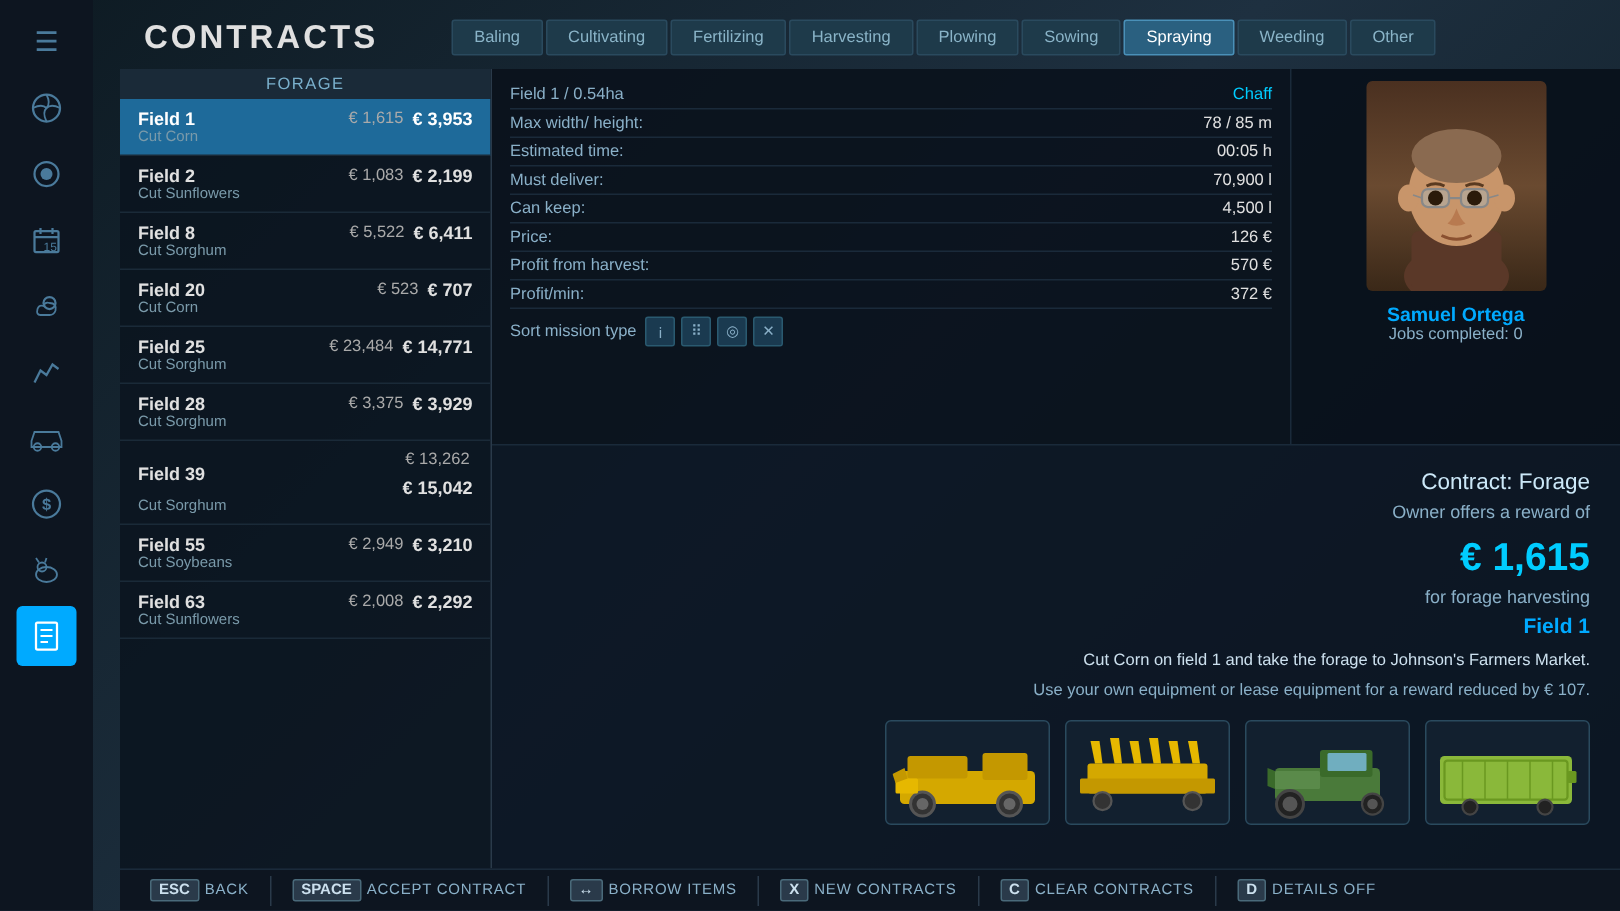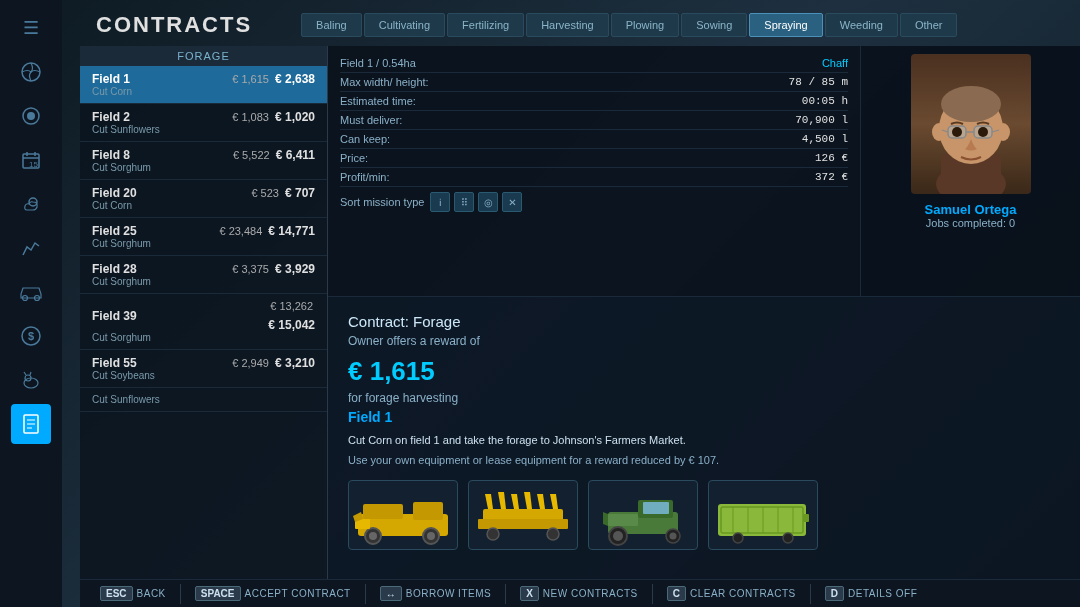--- a/index.html
+++ b/index.html
@@ -188,21 +188,20 @@
     .info-label {
       color: #8ab0c8;
       font-size: 11px;
     }
     .info-value {
       color: #00ccff;
       font-size: 11px;
     }
     .info-value.white {
       color: #e0e0e0;
-      font-family: Liberation Mono, monospace;
     }
     .sort-row {
       display: flex;
       align-items: center;
       gap: 6px;
       padding: 5px 0;
     }
     .sort-label {
       color: #8ab0c8;
       font-size: 11px;
@@ -257,21 +256,21 @@
       text-align: center;
     }
 
     
     .contract-desc {
       flex: 1;
       background: rgba(12, 22, 35, 0.9);
       padding: 16px 20px;
       display: flex;
       flex-direction: column;
-      align-items: flex-start;
+      align-items: flex-end;
       text-align: center;
       border-top: 1px solid #1a2a3a;
     }
     .desc-title {
       font-size: 15px;
       color: #cce8f8;
       margin-bottom: 4px;
     }
     .desc-subtitle {
       font-size: 12px;
@@ -456,31 +455,31 @@
 
     <div class="contracts-panel">
       <div class="category-header">FORAGE</div>
 
       <div id="contracts-list">
           <div class="contract-item selected">
     <div class="contract-item-row">
       <span class="contract-field-name">Field 1</span>
       <div style="display:flex;gap:6px;align-items:center;">
         <span class="contract-lease">€ 1,615</span>
-        <span class="contract-reward">€ 2,638</span>
+        <span class="contract-reward">€ 3,953</span>
       </div>
     </div>
     <span class="contract-sub">Cut Corn</span>
   </div>
           <div class="contract-item">
     <div class="contract-item-row">
       <span class="contract-field-name">Field 2</span>
       <div style="display:flex;gap:6px;align-items:center;">
         <span class="contract-lease">€ 1,083</span>
-        <span class="contract-reward">€ 1,020</span>
+        <span class="contract-reward">€ 2,199</span>
       </div>
     </div>
     <span class="contract-sub">Cut Sunflowers</span>
   </div>
           <div class="contract-item">
     <div class="contract-item-row">
       <span class="contract-field-name">Field 8</span>
       <div style="display:flex;gap:6px;align-items:center;">
         <span class="contract-lease">€ 5,522</span>
         <span class="contract-reward">€ 6,411</span>
@@ -532,20 +531,27 @@
     <div class="contract-item-row">
       <span class="contract-field-name">Field 55</span>
       <div style="display:flex;gap:6px;align-items:center;">
         <span class="contract-lease">€ 2,949</span>
         <span class="contract-reward">€ 3,210</span>
       </div>
     </div>
     <span class="contract-sub">Cut Soybeans</span>
   </div>
           <div class="contract-item">
+    <div class="contract-item-row">
+      <span class="contract-field-name">Field 63</span>
+      <div style="display:flex;gap:6px;align-items:center;">
+        <span class="contract-lease">€ 2,008</span>
+        <span class="contract-reward">€ 2,292</span>
+      </div>
+    </div>
     <span class="contract-sub">Cut Sunflowers</span>
   </div>
         </div>
     </div>
 
     <div class="details-panel">
       <div class="details-top">
 
         <div class="details-info">
           <div class="info-row">
@@ -564,20 +570,24 @@
             <span class="info-label">Must deliver:</span>
             <span class="info-value white">70,900 l</span>
           </div>
           <div class="info-row">
             <span class="info-label">Can keep:</span>
             <span class="info-value white">4,500 l</span>
           </div>
           <div class="info-row">
             <span class="info-label">Price:</span>
             <span class="info-value white">126 €</span>
+          </div>
+          <div class="info-row">
+            <span class="info-label">Profit from harvest:</span>
+            <span class="info-value white">570 €</span>
           </div>
           <div class="info-row">
             <span class="info-label">Profit/min:</span>
             <span class="info-value white">372 €</span>
           </div>
           <div class="sort-row">
             <span class="sort-label">Sort mission type</span>
             <div class="sort-icons">
               <div class="sort-icon-btn">ℹ</div>
               <div class="sort-icon-btn">⠿</div>

